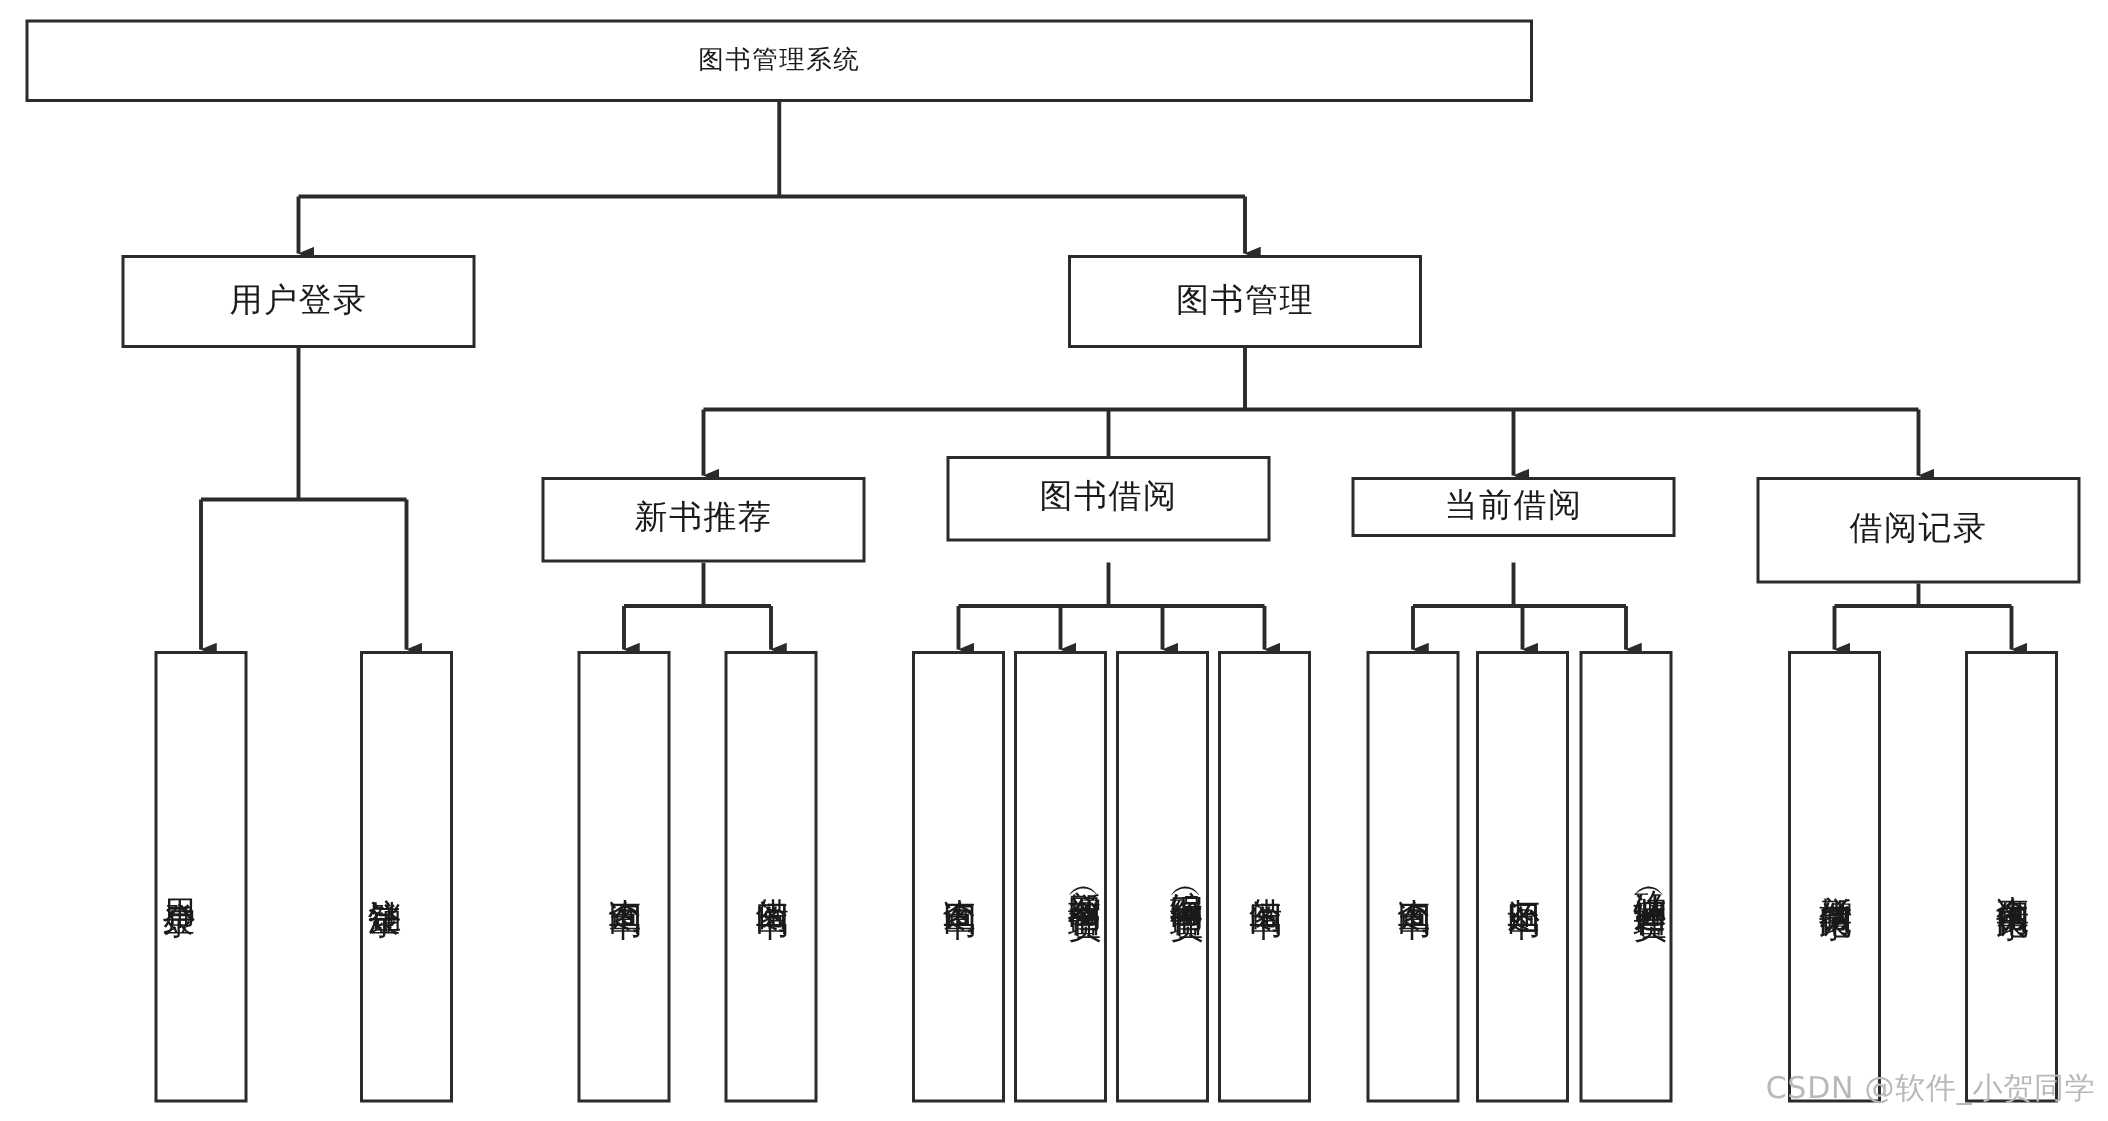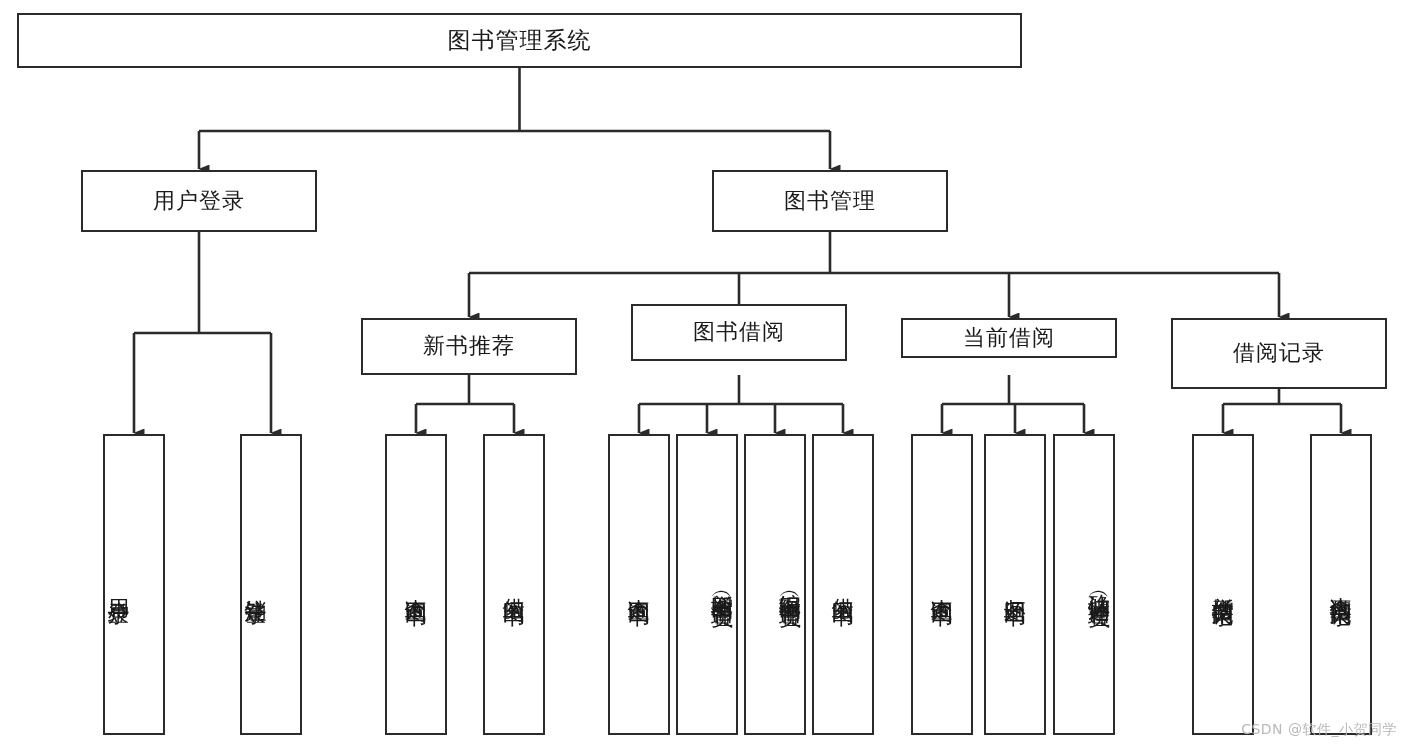--- a/index.html
+++ b/index.html
@@ -35,21 +35,21 @@
     align-items: center;
     justify-content: center;
     color: #1a1a1a;
   }
   .node.horizontal {
     font-size: 22px;
     letter-spacing: 1px;
     line-height: 1.1;
   }
   .node.root {
-    font-size: 23px;
+    font-size: 17px;
   }
   .node.leaf {
     writing-mode: vertical-rl;
     text-orientation: upright;
     font-size: 22px;
     line-height: 1.25;
     letter-spacing: 2px;
     padding: 4px 0;
   }
   .node.leaf .vtext {
@@ -58,21 +58,21 @@
     white-space: nowrap;
     display: block;
   }
   .leaf.align-center { align-items: center; }
   .leaf.align-start  { align-items: flex-start; }
   .leaf.align-end    { align-items: flex-end; }
   #watermark {
     position: absolute;
     right: 8px;
     bottom: 8px;
-    font-size: 14px;
+    font-size: 20px;
     color: #b9b9b9;
     letter-spacing: 0.5px;
     white-space: nowrap;
     pointer-events: none;
   }
 </style>
 </head>
 <body>
 
 <div id="diagram-root">

